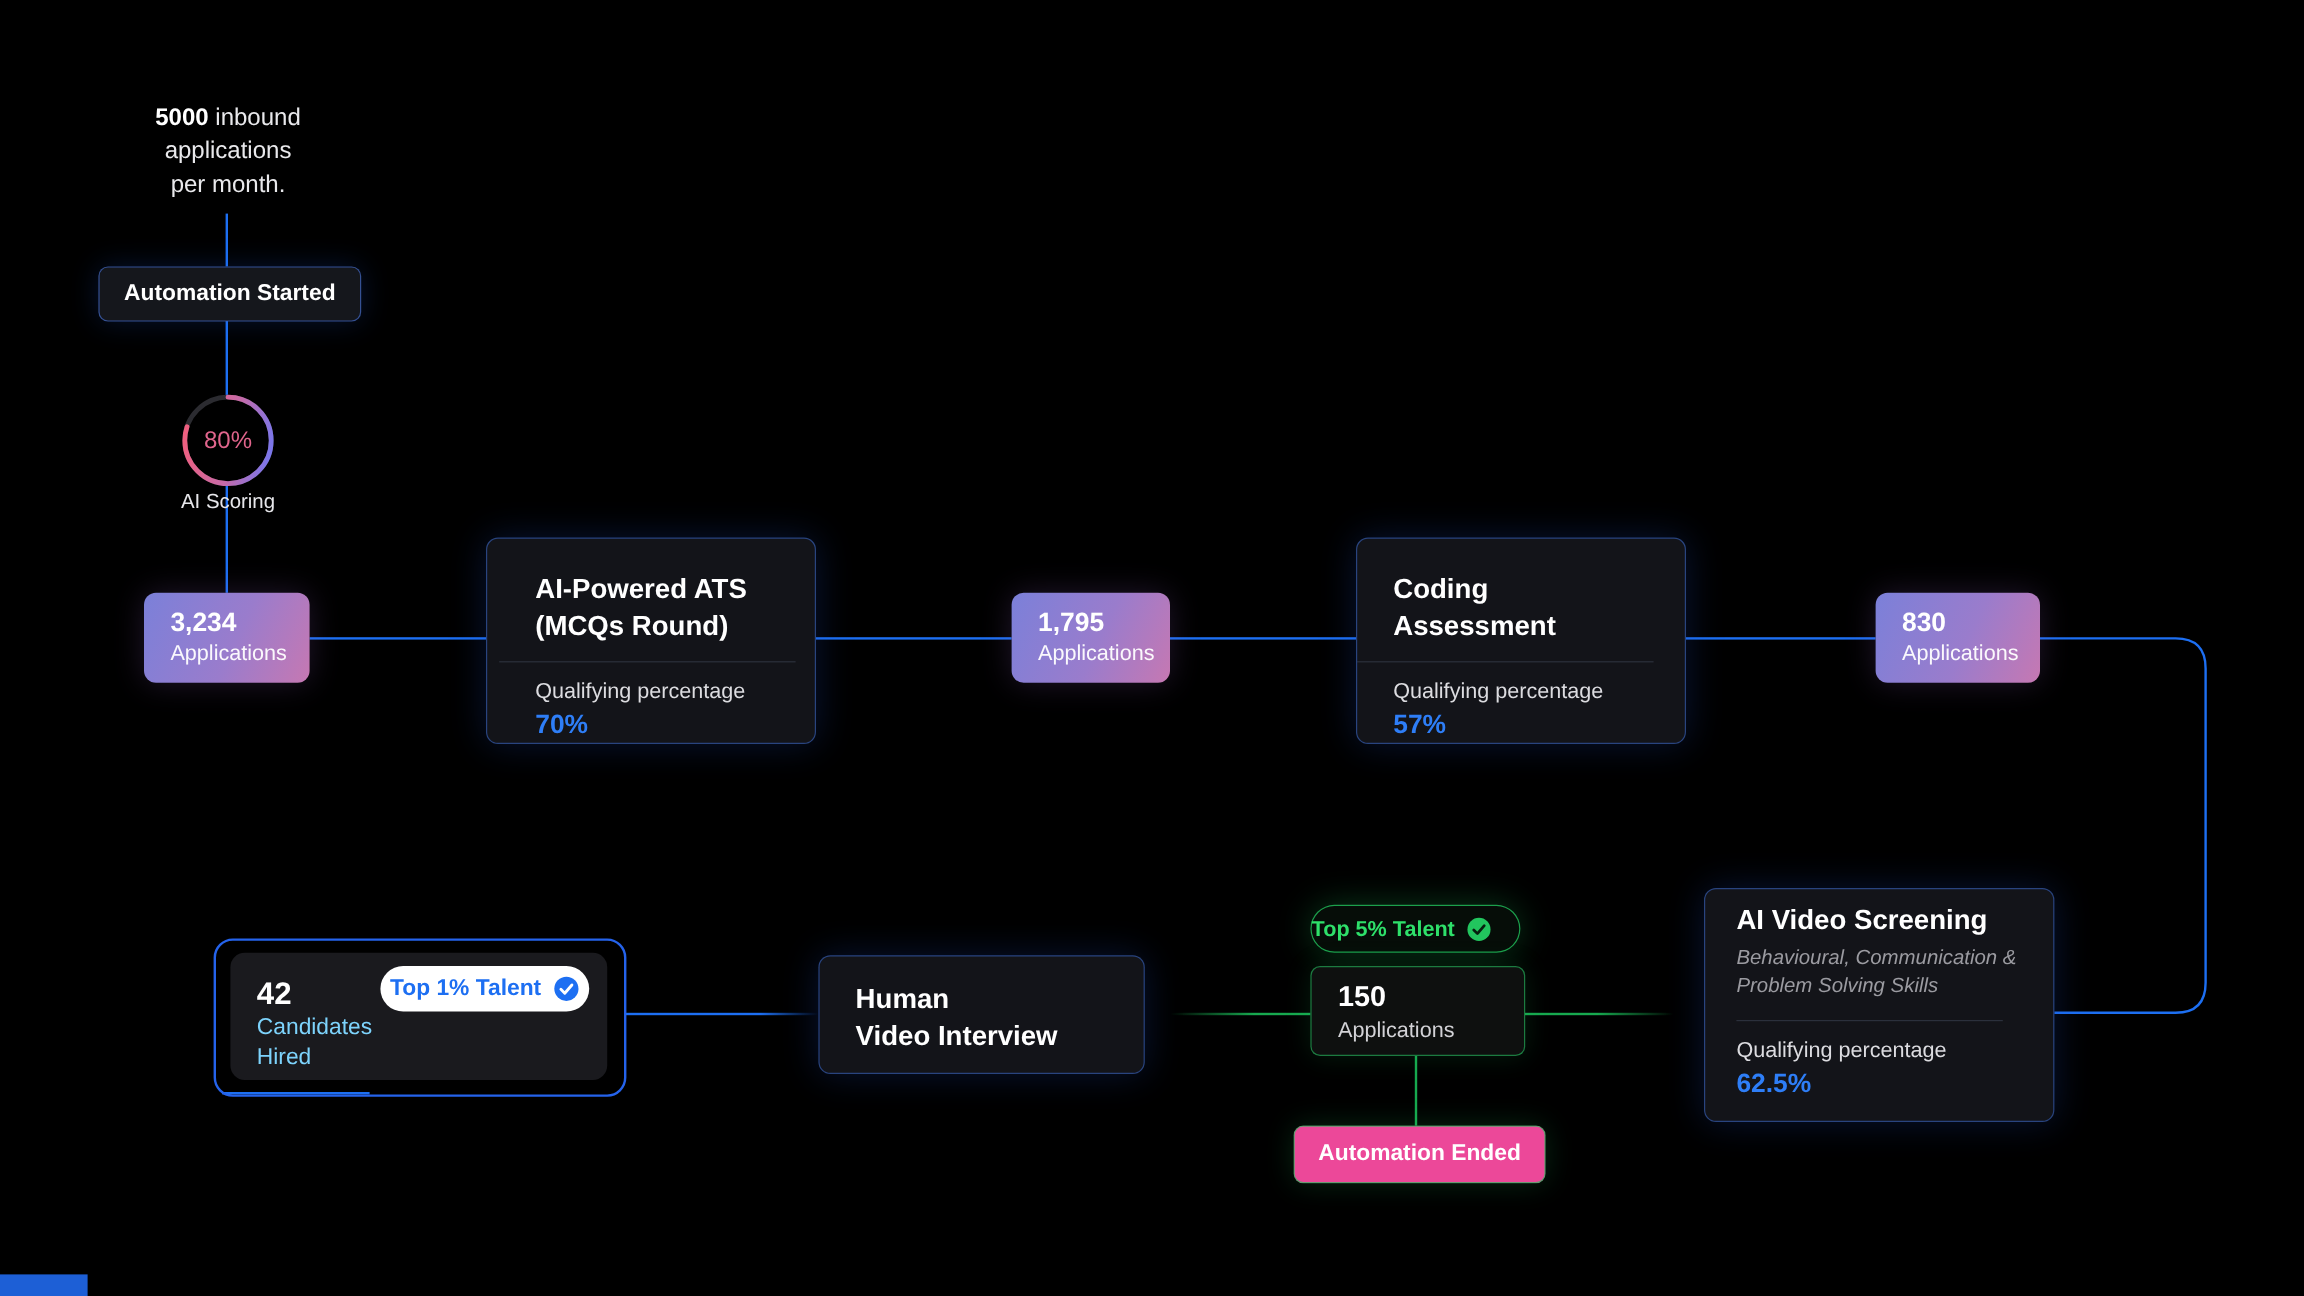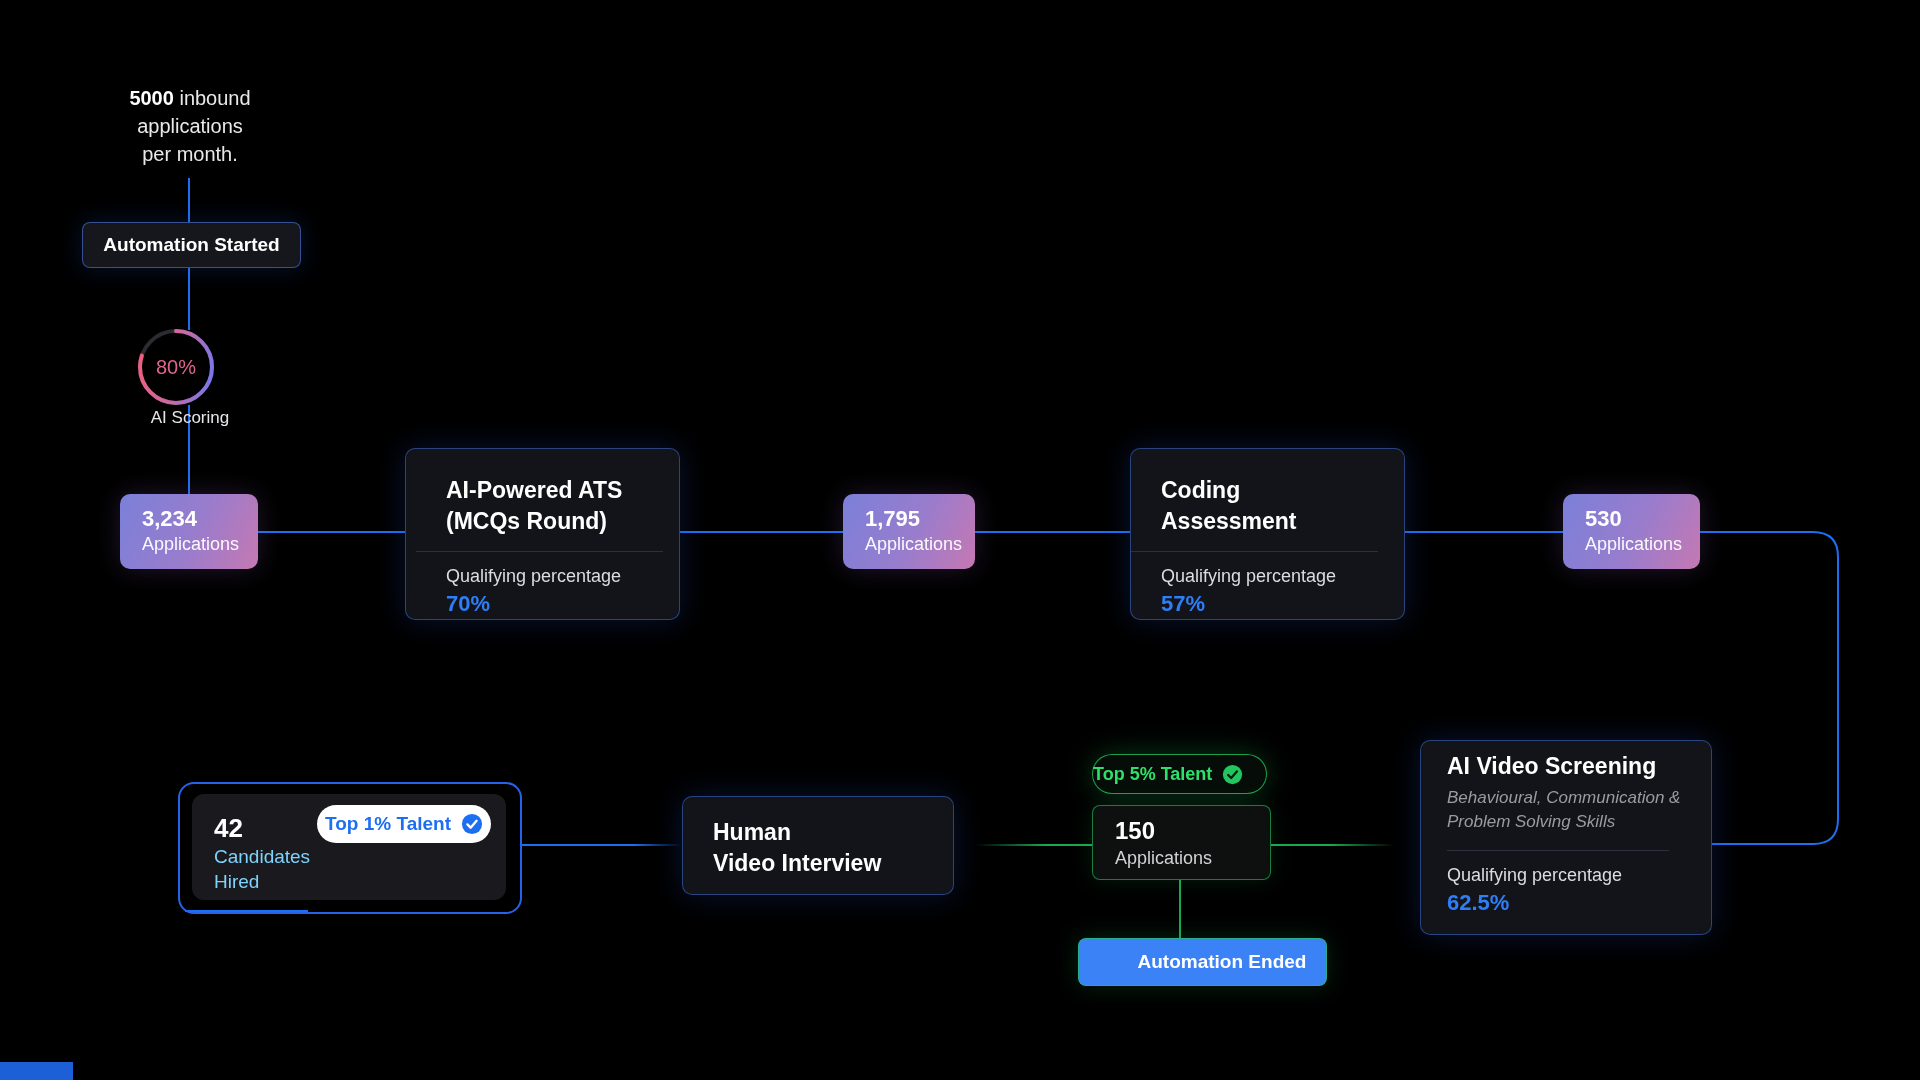--- a/index.html
+++ b/index.html
@@ -15,24 +15,24 @@
 
   
   .intro{left:100px;top:84px;width:180px;text-align:center;color:#e9e9ec;
          font-size:20px;line-height:28px;font-weight:400;}
   .intro b{color:#ffffff;font-weight:700;}
 
   
   .status-box{display:flex;align-items:center;justify-content:center;
               background:#15171c;border-radius:8px;color:#fff;font-weight:700;font-size:19px;}
   .status-blue{border:1px solid rgba(80,130,246,.55);box-shadow:0 0 24px rgba(30,90,220,.22);}
-  .status-green{border:1px solid rgba(34,197,94,.65);box-shadow:0 0 24px rgba(34,197,94,.20);background:#3b82f6;padding-left:39px;}
-
-  
-  .ring-wrap{left:136px;top:327px;width:80px;height:80px;}
+  .status-green{border:1px solid rgba(34,197,94,.65);box-shadow:0 0 24px rgba(34,197,94,.20);background:#ec4899;}
+
+  
+  .ring-wrap{left:150px;top:327px;width:80px;height:80px;}
   .ring-label{left:100px;top:408px;width:180px;text-align:center;color:#e6e6ea;font-size:17px;}
   .ring-text{position:absolute;left:0;top:0;width:80px;height:80px;display:flex;
              align-items:center;justify-content:center;color:#e0658c;font-size:20px;}
 
   
   .grad-box{background:linear-gradient(115deg,#7b80d9 0%,#9a7ccc 55%,#c678b2 100%);
             border-radius:10px;color:#fff;padding:12px 0 0 22px;box-sizing:border-box;
             box-shadow:0 0 26px rgba(150,100,200,.22);}
   .grad-box .val{font-size:22px;font-weight:700;line-height:26px;}
   .grad-box .lbl{font-size:18px;font-weight:400;line-height:24px;color:rgba(255,255,255,.95);}
@@ -122,21 +122,21 @@
 
   <div class="abs grad-box" style="left:120px;top:494px;width:138px;height:75px;">
     <div class="val">3,234</div>
     <div class="lbl">Applications</div>
   </div>
   <div class="abs grad-box" style="left:843px;top:494px;width:132px;height:75px;">
     <div class="val">1,795</div>
     <div class="lbl">Applications</div>
   </div>
   <div class="abs grad-box" style="left:1563px;top:494px;width:137px;height:75px;">
-    <div class="val">530</div>
+    <div class="val">830</div>
     <div class="lbl">Applications</div>
   </div>
 
   <div class="abs card" style="left:405px;top:448px;width:275px;height:172px;padding:26px 28px 0 40px;">
     <div class="title">
       <div>AI-Powered ATS</div>
       <div>(MCQs Round)</div>
     </div>
     <div class="divider" style="margin:14px 0 0 -30px;width:247px;"></div>
     <div class="qlabel" style="margin-top:14px;">Qualifying percentage</div>

